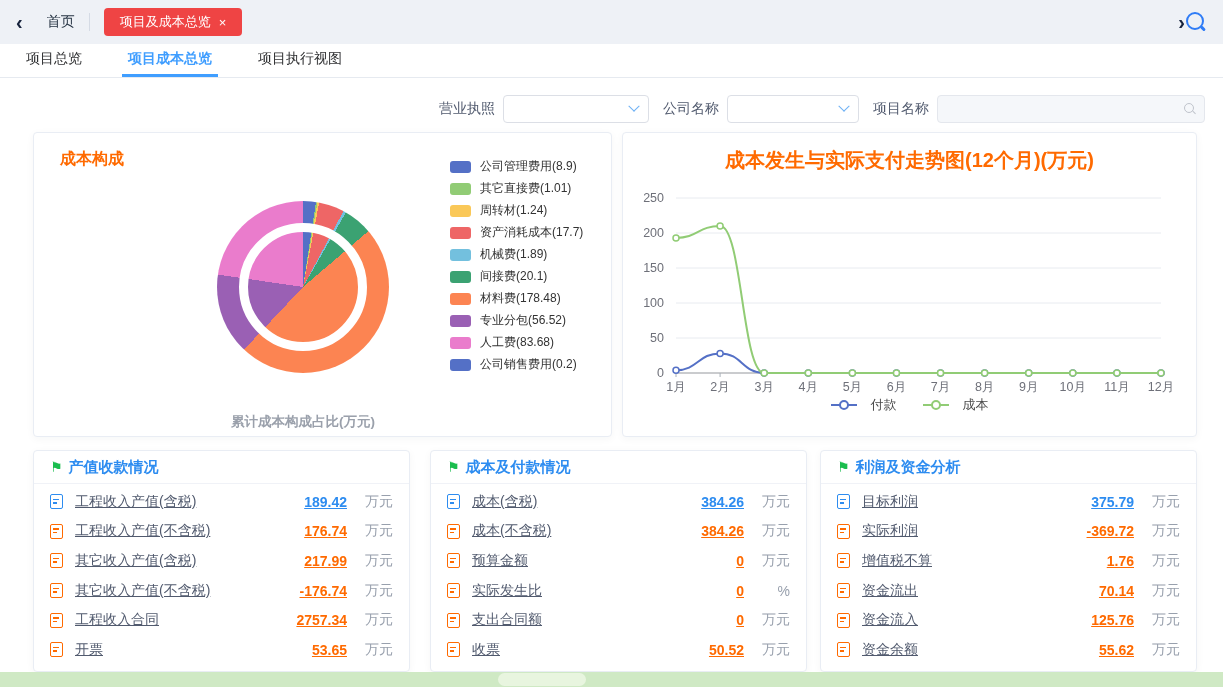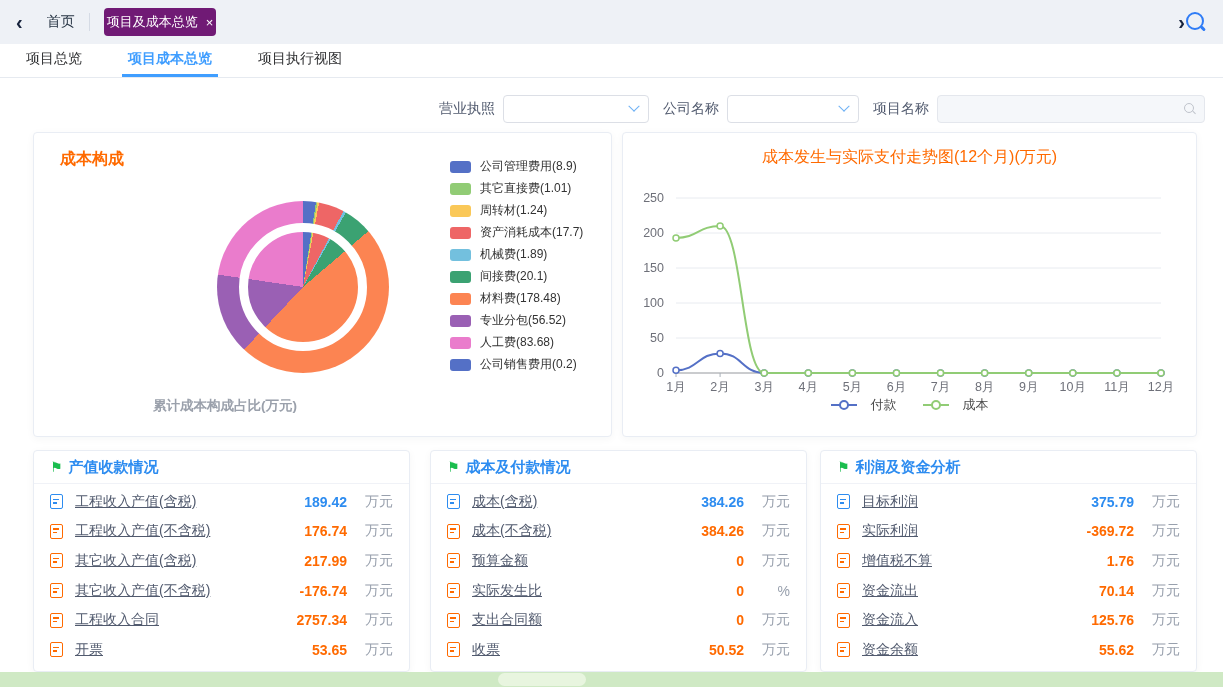--- a/index.html
+++ b/index.html
@@ -6,22 +6,22 @@
   html,body { width:1223px; height:687px; overflow:hidden; background:#fff;
     font-family:"Liberation Sans","DejaVu Sans",sans-serif; }
   body { position:relative; }
 
   
   .topbar { position:absolute; left:0; top:0; width:1223px; height:44px;
     background:#eef1f6; display:flex; align-items:center; padding:0 16px; }
   .nav-chevron { font-size:20px; font-weight:bold; color:#17233d; cursor:pointer; line-height:1; }
   .home { margin-left:24px; font-size:14px; color:#1f2d3d; cursor:pointer; }
   .vdiv { width:1px; height:18px; background:#d5dbe5; margin:0 14px; }
-  .chip { height:28px; background:#701a75; border-radius:4px; color:#fff;
-    display:flex; align-items:center; padding:0 3px; font-size:13px; cursor:pointer; }
+  .chip { height:28px; background:#ef4444; border-radius:4px; color:#fff;
+    display:flex; align-items:center; padding:0 16px; font-size:13px; cursor:pointer; }
   .chip-close { margin-left:8px; font-size:13px; cursor:pointer; }
   .tb-spacer { flex:1; }
   .proj-select { width:250px; height:30px; background:#fff; border:1px solid #e2e7ef;
     border-radius:4px; margin:0 14px 0 18px; display:flex; align-items:center;
     padding:0 10px; position:relative; cursor:pointer; }
   .proj-select .ph { color:#b8bfc9; font-size:14px; }
   .chev { width:8px; height:8px; border-right:1.6px solid #8cb8e8; border-bottom:1.6px solid #8cb8e8;
     transform:rotate(45deg) translate(-2px,-2px); position:absolute; right:12px; top:11px; }
   .search-btn { width:22px; height:22px; position:relative; display:inline-block; cursor:pointer; }
   .search-btn::before { content:""; position:absolute; left:1px; top:1px; width:14px; height:14px;
@@ -58,27 +58,27 @@
   .card { position:absolute; background:#fff; border:1px solid #e9edf4; border-radius:4px;
     box-shadow:0 2px 8px rgba(31,45,61,.04); }
   #pie-card   { left:33px;  top:132px; width:579px; height:305px; }
   #trend-card { left:622px; top:132px; width:575px; height:305px; }
   #panel-0 { left:33px;  top:450px; width:377px; height:222px; overflow:hidden; }
   #panel-1 { left:430px; top:450px; width:377px; height:222px; overflow:hidden; }
   #panel-2 { left:820px; top:450px; width:377px; height:222px; overflow:hidden; }
 
   .card-title-orange { position:absolute; left:26px; top:16px; font-size:16px; font-weight:bold; color:#ff6a00; }
   .trend-title { position:absolute; left:0; top:14px; width:100%; text-align:center;
-    font-size:16px; font-weight:normal; color:#ff6a00; }
+    font-size:20px; font-weight:bold; color:#ff6a00; }
 
   
   #pie { position:absolute; left:183px; top:68px; width:172px; height:172px; border-radius:50%; }
   #pie-ring { position:absolute; left:205px; top:90px; width:128px; height:128px;
     border:9px solid #fff; border-radius:50%; }
-  .pie-caption { position:absolute; left:119px; top:264px; width:300px; text-align:left;
+  .pie-caption { position:absolute; left:119px; top:280px; width:300px; text-align:center;
     font-size:13.5px; font-weight:600; color:#9aa0ab; }
   #pie-legend { position:absolute; left:416px; top:27px; }
   .lg-item { display:flex; align-items:center; height:13px; margin-bottom:9px; cursor:pointer; }
   .lg-swatch { width:21px; height:12px; border-radius:3px; margin-right:9px; flex:none; }
   .lg-text { font-size:12px; color:#333; white-space:nowrap; }
 
   
   #trend-legend { position:absolute; left:0; top:263px; width:100%; display:flex;
     justify-content:center; gap:26px; }
   .tl-item { display:flex; align-items:center; gap:14px; cursor:pointer; }
@@ -95,21 +95,21 @@
   .panel-title { font-size:15px; font-weight:bold; color:#2d8cf0; }
   .panel-rows { padding-top:3px; }
   .stat-row { height:29.6px; display:flex; align-items:center; padding:0 16px; }
   .doc-icon { width:13px; height:15px; border:1.5px solid currentColor; border-radius:2px;
     position:relative; flex:none; }
   .doc-icon::before, .doc-icon::after { content:""; position:absolute; left:2px; height:1.5px;
     background:currentColor; }
   .doc-icon::before { top:3.5px; width:6px; }
   .doc-icon::after { top:7px; width:4px; }
   .stat-label { margin-left:12px; font-size:14px; color:#515a6e;text-decoration:underline; }
-  .stat-value { margin-left:auto; font-size:14px; font-weight:bold; min-width:70px; text-align:right; }
+  .stat-value { margin-left:auto; font-size:14px; font-weight:bold; min-width:70px; text-align:right;text-decoration:underline; }
   .stat-unit { width:46px; text-align:right; font-size:14px; color:#98a0ad; }
 
   
   .hscroll { position:absolute; left:0; top:672px; width:1223px; height:15px; background:#cfe9c4; }
   .hscroll-thumb { position:absolute; left:498px; top:1px; width:88px; height:13px;
     border-radius:7px; background:#e8f5df; cursor:pointer; }
 
   svg text { font-family:"Liberation Sans","DejaVu Sans",sans-serif; }
 </style>
 </head>

